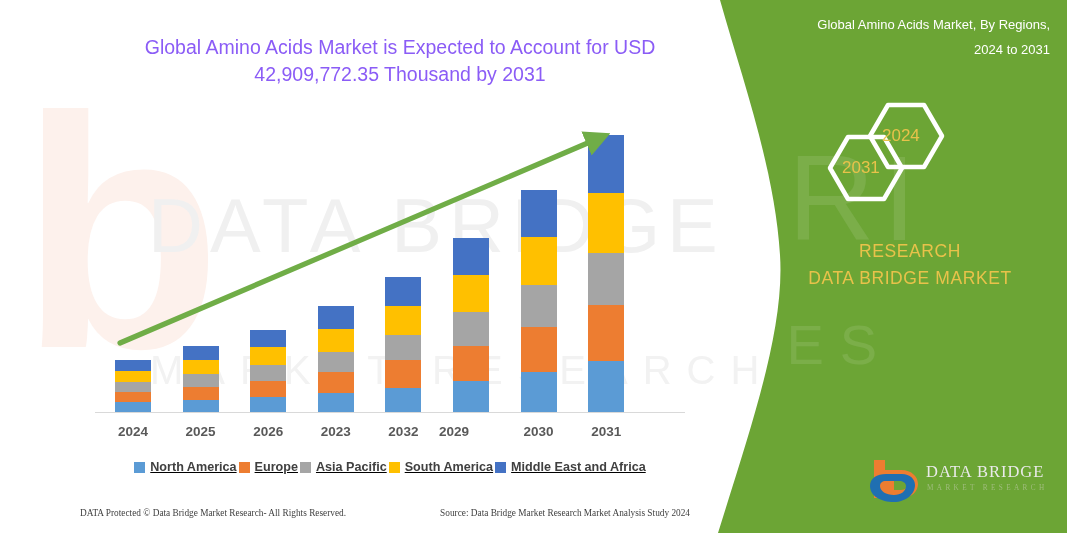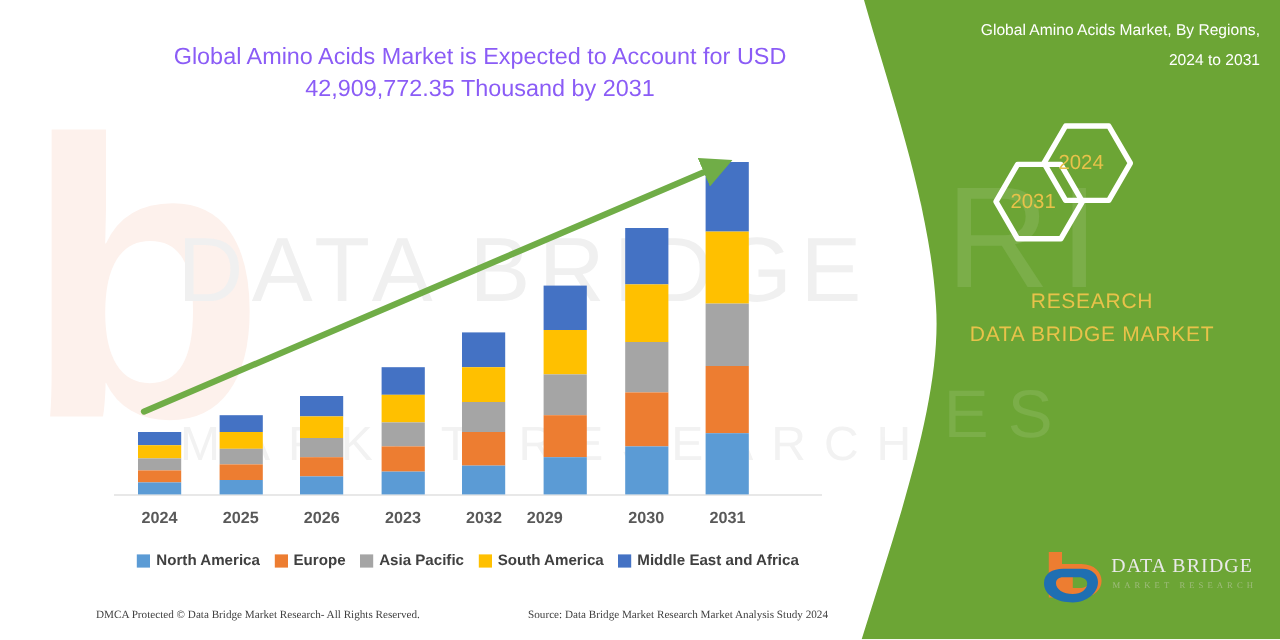--- a/index.html
+++ b/index.html
@@ -107,22 +107,23 @@
   }
 
   
   .legend {
     position: absolute;
     left: 95px; top: 460px;
     width: 590px;
     display: flex;
     justify-content: center;
     align-items: flex-start;
-    gap: 12px;
+    gap: 2px;
     z-index: 6;
+    text-decoration: underline;
   }
   .legend-item { display: flex; align-items: center; gap: 5px; }
   .legend-swatch { width: 11px; height: 11px; display: inline-block; }
   .legend-label {
     font-size: 12.6px;
     font-weight: bold;
     color: #404040;
     white-space: nowrap;
   }
 
@@ -342,21 +343,21 @@
         <span class="legend-swatch" style="background: rgb(255, 192, 0);"></span>
         <span class="legend-label">South America</span>
       </div>
       <div class="legend-item">
         <span class="legend-swatch" style="background: rgb(68, 114, 196);"></span>
         <span class="legend-label">Middle East and Africa</span>
       </div>
     </div>
 
   <div class="footer">
-    <span>DMCA Protected © Data Bridge Market Research-  All Rights Reserved.</span>
+    <span>DATA Protected © Data Bridge Market Research-  All Rights Reserved.</span>
     <span>Source: Data Bridge Market Research  Market Analysis Study 2024</span>
   </div>
 
   <div class="green-panel">
     <svg class="green-inner" viewBox="0 0 377 533" preserveAspectRatio="none">
       <path id="panelShape" d="M 30 0 L 377 0 L 377 533 L 28 533 C 60 430 95 330 90 255 C 85 170 52 78 30 0 Z" fill="#6CA535"></path>
     </svg>
 
     <div class="panel-wm">BRI</div>
     <div class="panel-wm2">RES</div>

